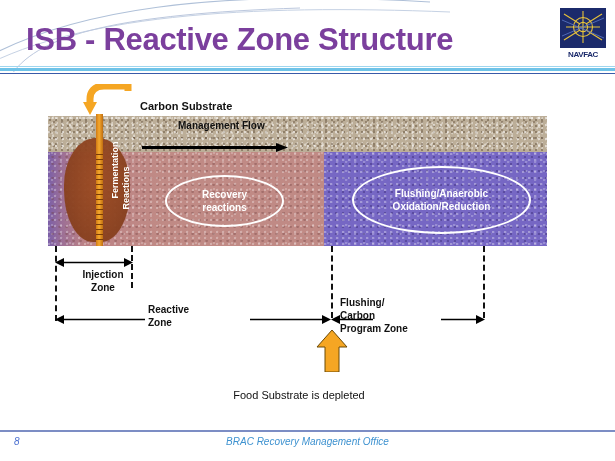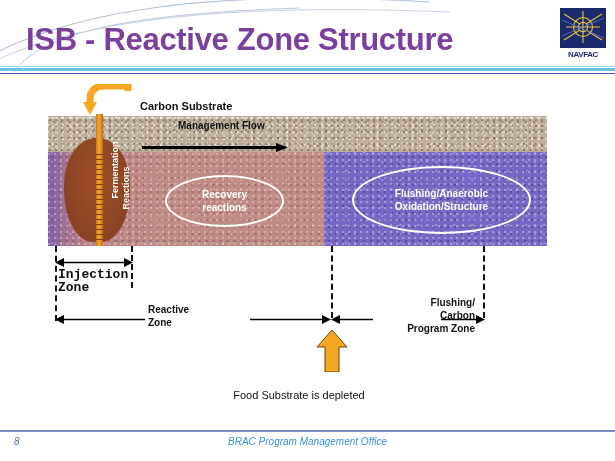--- a/index.html
+++ b/index.html
@@ -81,25 +81,25 @@
   
   .vdash{position:absolute;width:0;border-left:2px dashed #111;}
   #dash-a{left:55px;top:168px;height:75px;}
   #dash-b{left:131px;top:168px;height:42px;}
   #dash-c{left:331px;top:168px;height:72px;}
   #dash-d{left:483px;top:168px;height:72px;}
 
   .measure{position:absolute;height:11px;}
 
   #injection-zone-label{position:absolute;left:58px;top:190px;width:90px;
-       font-size:13px;font-weight:bold;color:#111;line-height:13px;font-family:Liberation Mono, monospace;}
+       font-size:10px;font-weight:bold;color:#111;text-align:center;line-height:13px;}
   #reactive-zone-label{position:absolute;left:148px;top:225px;width:100px;
        font-size:10px;font-weight:bold;color:#111;text-align:left;line-height:13px;}
   #flushing-zone-label{position:absolute;left:340px;top:218px;width:135px;
-       font-size:10px;font-weight:bold;color:#111;text-align:right;line-height:13px;}
+       font-size:10px;font-weight:bold;color:#111;text-align:left;line-height:13px;}
 
   #depleted-arrow{position:absolute;left:316px;top:252px;width:32px;height:42px;}
   #food-substrate-note{position:absolute;left:0;top:311px;width:598px;
        font-size:11px;color:#111;text-align:center;}
 
   
   #footer{position:absolute;left:0;top:430px;width:615px;height:31px;}
   .foot-rule{position:absolute;left:0;top:0;width:615px;height:2px;background:#7C8DC4;}
   #slide-number{position:absolute;left:14px;top:6px;font-size:10px;
        font-style:italic;color:#4A6FD0;}
@@ -210,21 +210,21 @@
   <div id="connector-arrow">
     <svg width="62" height="11" viewBox="0 0 62 11">
       <line x1="0" y1="5.5" x2="52" y2="5.5" stroke="#fff" stroke-width="2"></line>
       <polygon points="50,1 62,5.5 50,10" fill="#fff"></polygon>
     </svg>
   </div>
 
   <div class="ellipse" id="aerobic-ellipse">
     <div>
       <div>Flushing/Anaerobic</div>
-      <div>Oxidation/Structure</div>
+      <div>Oxidation/Reduction</div>
     </div>
   </div>
 
   <div class="vdash" id="dash-a"></div>
   <div class="vdash" id="dash-b"></div>
   <div class="vdash" id="dash-c"></div>
   <div class="vdash" id="dash-d"></div>
 
   <div class="measure" style="left:55px;top:176px;width:78px;">
     <svg width="78" height="11" viewBox="0 0 78 11">
@@ -279,14 +279,14 @@
       <polygon points="16,0 31,17 23,17 23,42 9,42 9,17 1,17" fill="#F5A623" stroke="#6b4a06" stroke-width="1"></polygon>
     </svg>
   </div>
 
   <div id="food-substrate-note">Food Substrate is depleted</div>
 </div>
 
 <div id="footer">
   <div class="foot-rule"></div>
   <div id="slide-number">8</div>
-  <div id="footer-text">BRAC Program Management Office</div>
+  <div id="footer-text">BRAC Recovery Management Office</div>
 </div>
 
 </body></html>

